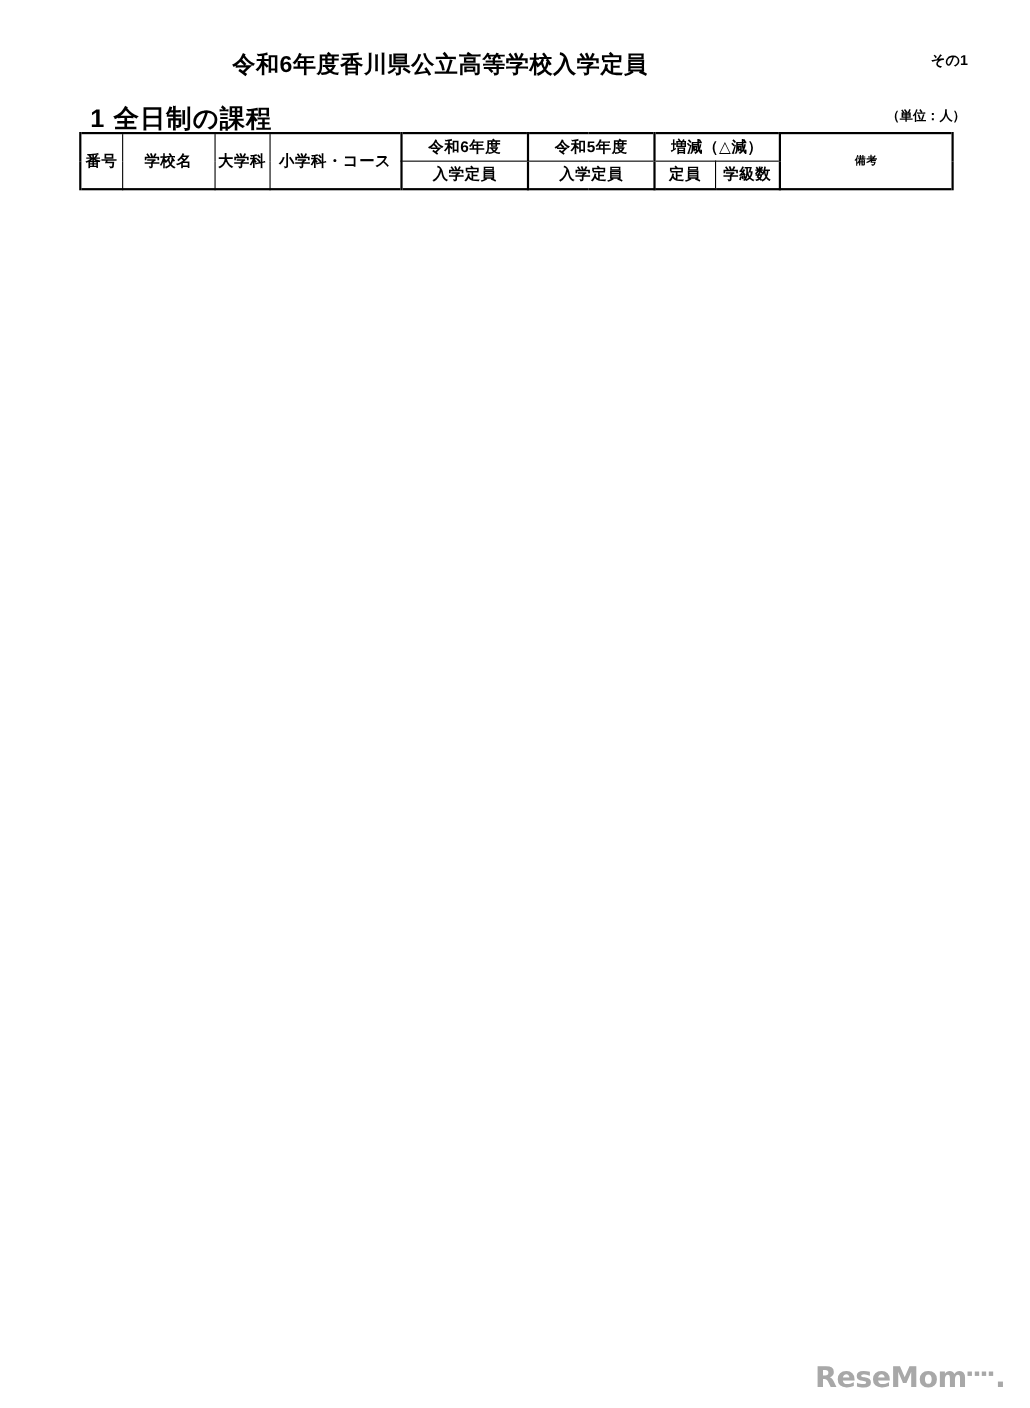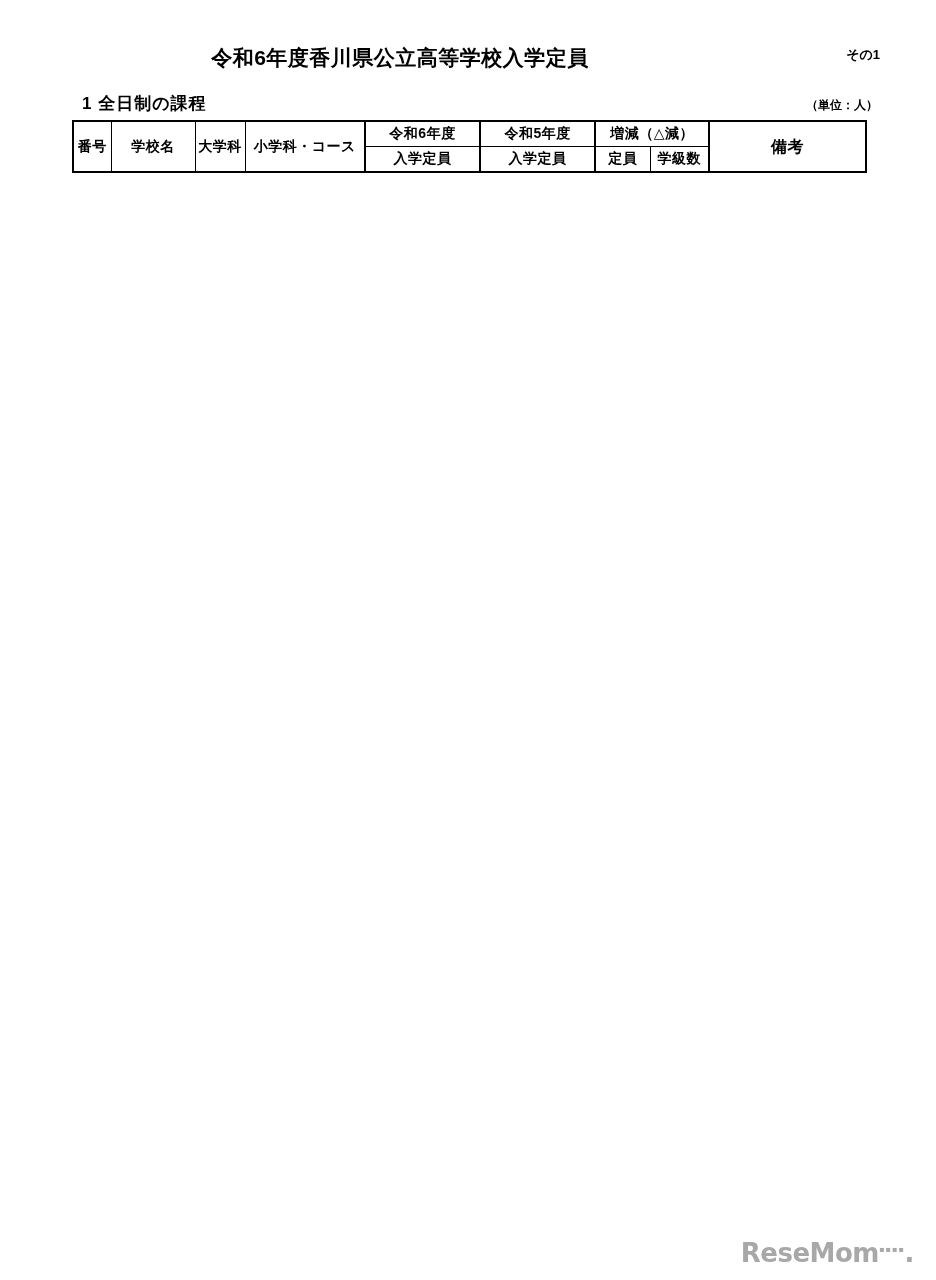--- a/index.html
+++ b/index.html
@@ -19,21 +19,21 @@
     text-align:center;
     font-size:21px;font-weight:bold;letter-spacing:.5px;
   }
   .doc-title-inner{display:inline-block;transform:translateX(-52px);}
   .sheet-no{
     position:absolute;right:56px;top:46px;
     font-size:13px;font-weight:bold;
   }
   .section-title{
     position:absolute;left:82px;top:92px;
-    font-size:17px;font-weight:bold;letter-spacing:1px;
+    font-size:23px;font-weight:bold;letter-spacing:1px;
   }
   .unit-note{
     position:absolute;right:58px;top:97px;
     font-size:12px;font-weight:bold;
   }
 
   
   .tbl-wrap{position:absolute;left:72px;top:120px;width:793px;}
   table.grid{
     border-collapse:collapse;
@@ -66,21 +66,21 @@
   col.c-d2{width:59px;}
   col.c-note{width:157px;}
 
   
   .hd{
     text-align:center;
     font-size:14px;
     height:24px;
     letter-spacing:.5px;
   }
-  .hd-note{font-size:16px;}
+  .hd-note{font-size:10px;}
 
   
   .hvb{border-bottom:2.5px solid #000 !important;}
   .hvl{border-left:2.5px solid #000 !important;}
   .hvr{border-right:2.5px solid #000 !important;}
 
   
   .watermark{
     position:absolute;right:22px;bottom:12px;
     font-size:26px;font-weight:bold;

